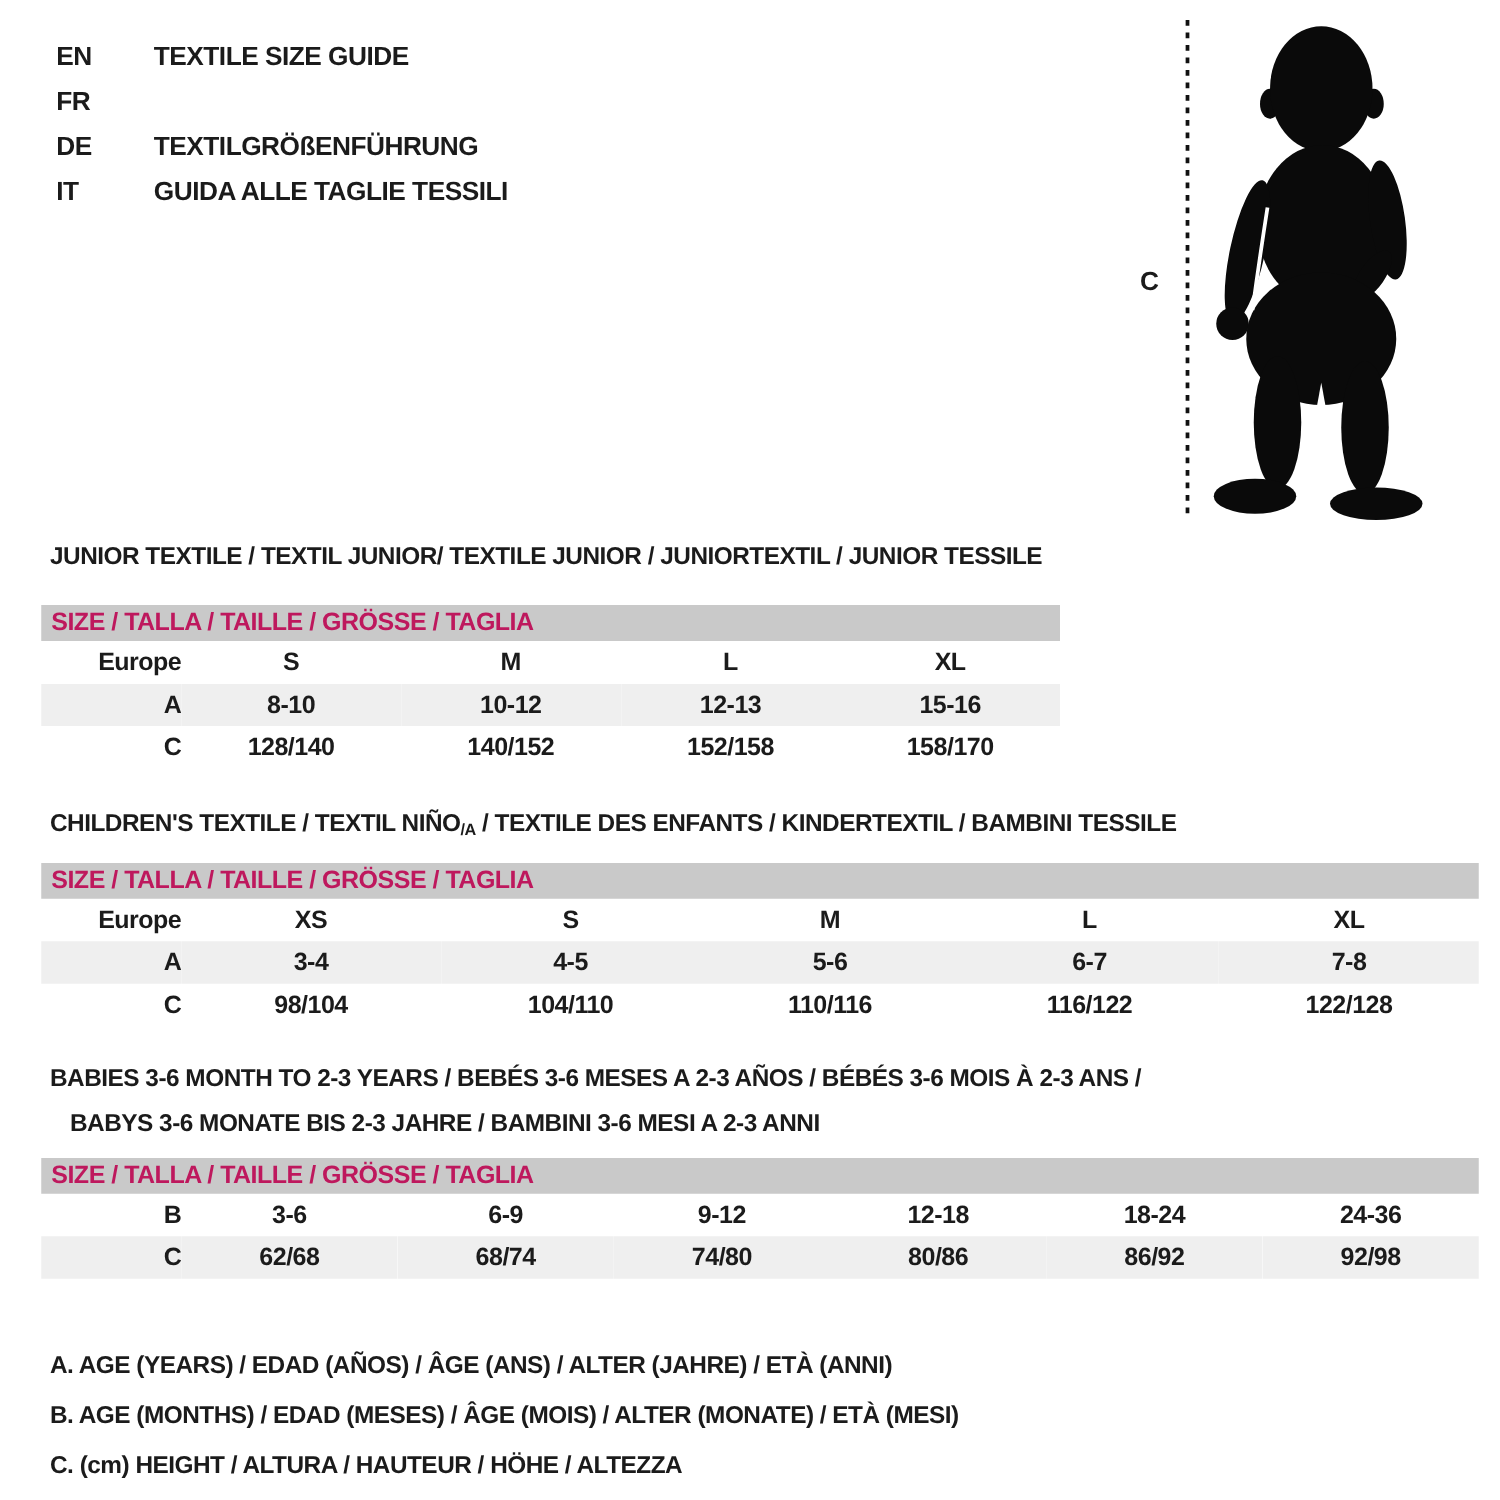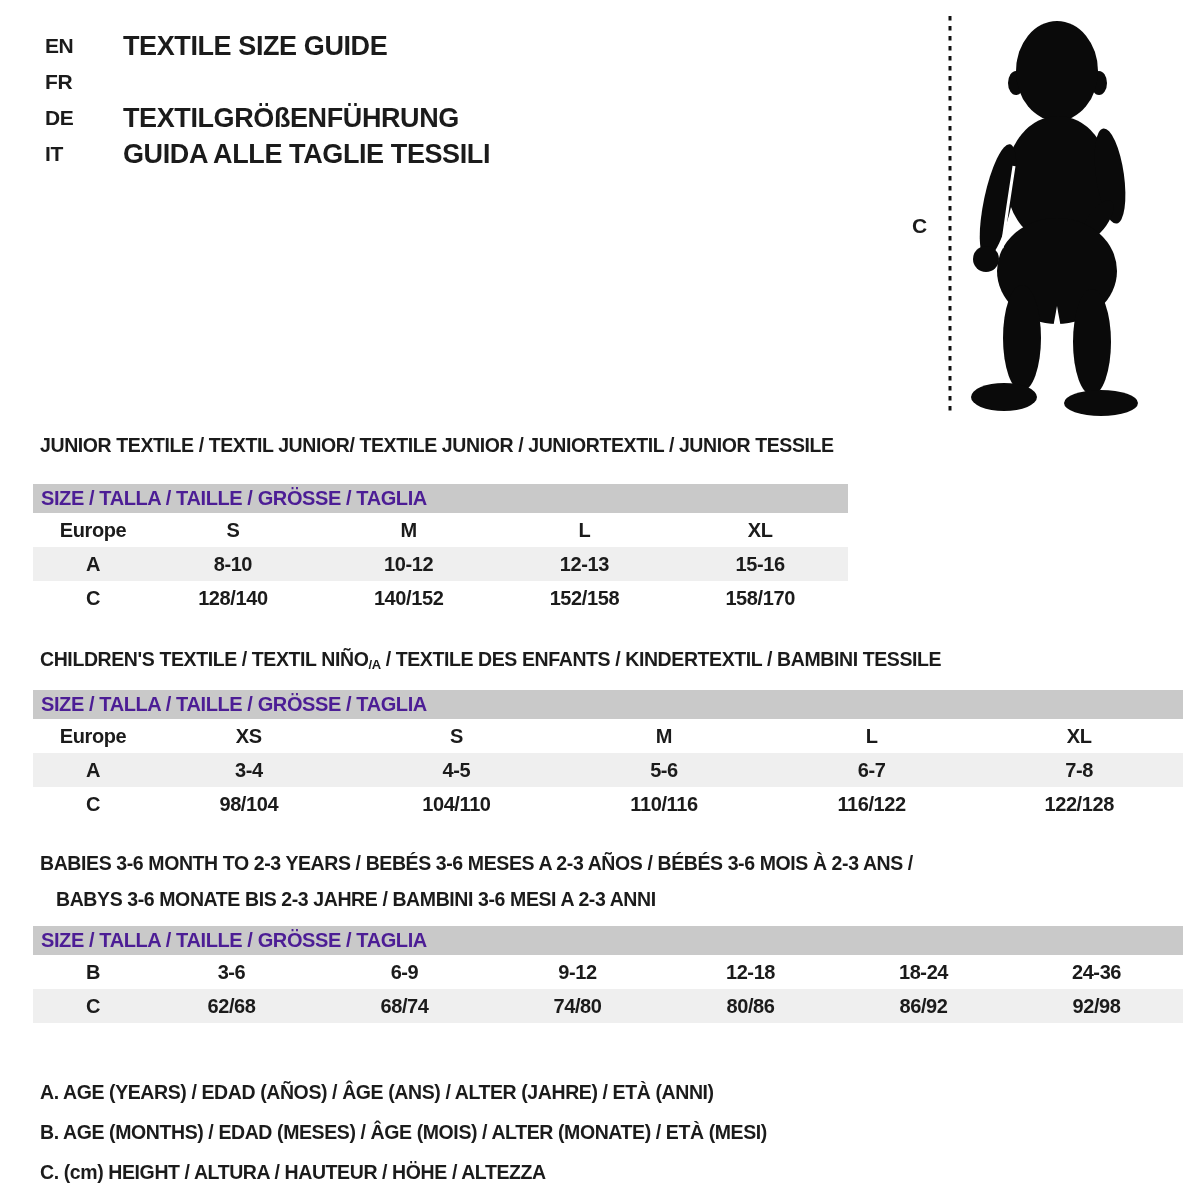--- a/index.html
+++ b/index.html
@@ -6,43 +6,43 @@
   body{
     width:1200px;height:1200px;position:relative;background:#ffffff;
     font-family:"Liberation Sans", sans-serif;color:#1b1b1b;overflow:hidden;
   }
   .abs{position:absolute;}
 
   
   .lang-block{left:45px;top:28px;}
   .lang-row{display:flex;height:36px;align-items:center;}
   .lang-code{width:78px;font-weight:700;font-size:21px;letter-spacing:-0.4px;}
-  .lang-title{font-weight:700;font-size:27px;letter-spacing:-0.4px;white-space:nowrap;}
+  .lang-title{font-weight:700;font-size:21px;letter-spacing:-0.4px;white-space:nowrap;}
 
   
   .figure-svg{left:905px;top:8px;width:245px;height:412px;}
   .c-label{left:912px;top:214px;font-weight:700;font-size:21px;}
 
   
   .sec-heading{font-weight:700;font-size:19.5px;letter-spacing:-0.4px;white-space:nowrap;}
   .heading-junior{left:40px;top:434px;}
   .heading-children{left:40px;top:648px;}
   .heading-babies1{left:40px;top:852px;}
   .heading-babies2{left:56px;top:888px;}
   .subsmall{font-size:13px;position:relative;top:3px;font-weight:700;}
 
   
   table.size-table{position:absolute;border-collapse:collapse;table-layout:fixed;}
   .size-table td{
     font-weight:700;font-size:20px;letter-spacing:-0.4px;height:34px;
     text-align:center;padding:0;white-space:nowrap;overflow:hidden;
   }
-  .size-table td.lbl{text-align:center;padding-left:8px;}
+  .size-table td.lbl{text-align:right;padding-left:8px;}
   .size-table tr.bar td{
-    background:#c9c9c9;color:#4c1d95;text-align:left;padding-left:8px;
+    background:#c9c9c9;color:#be185d;text-align:left;padding-left:8px;
     height:29px;font-size:20px;
   }
   .size-table tr.shaded td{background:#efefef;}
   .tbl-junior{left:33px;top:484px;width:815px;}
   .tbl-children{left:33px;top:690px;width:1150px;}
   .tbl-babies{left:33px;top:926px;width:1150px;}
 
   
   .legend-block{left:40px;top:1072px;text-align:center;}
   .legend-line{height:40px;display:flex;align-items:center;font-weight:700;font-size:19.5px;letter-spacing:-0.4px;white-space:nowrap;}

